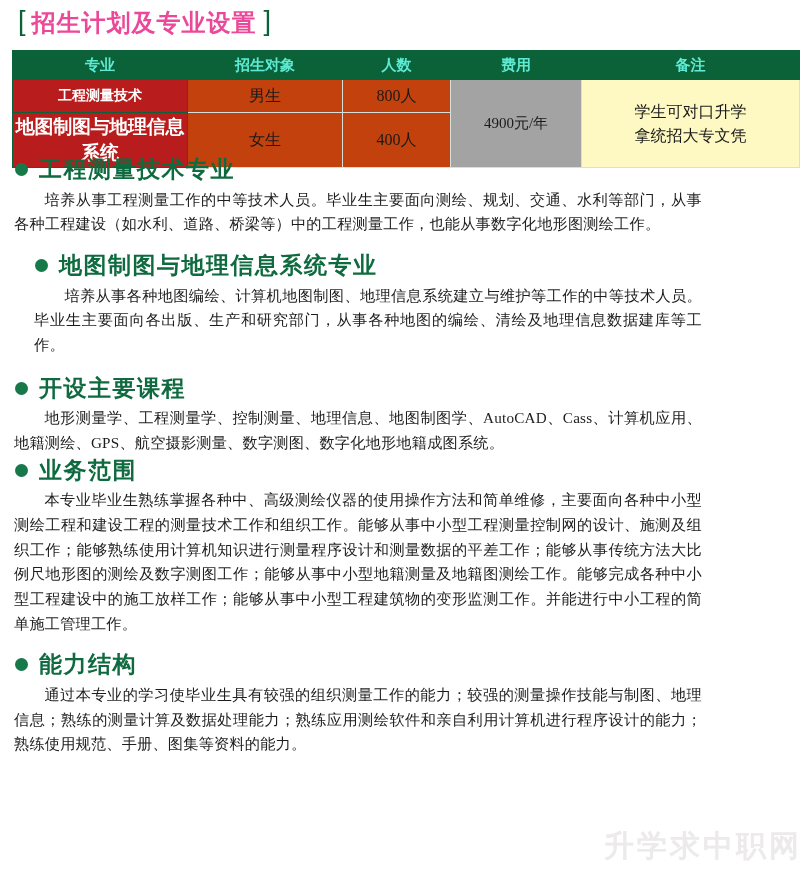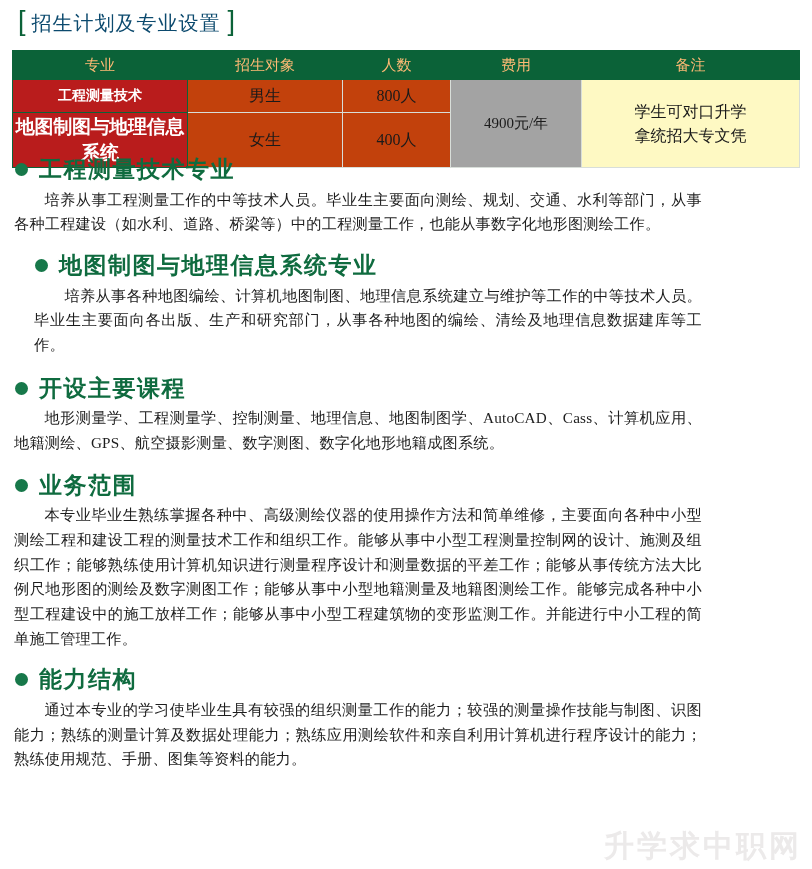--- a/index.html
+++ b/index.html
@@ -29,24 +29,24 @@
     color: #0b6238;
     font-family: "Liberation Sans", sans-serif;
     font-size: 27px;
     font-weight: 400;
     line-height: 1;
     padding-bottom: 3px;
   }
   .bracket.left { margin-right: 6px; }
   .bracket.right { margin-left: 7px; }
   .page-title {
-    color: #0c4a6e;
-    font-family: "Liberation Sans", "DejaVu Sans", sans-serif;
-    font-size: 20px;
-    font-weight: normal;
+    color: #ec4899;
+    font-family: "Liberation Sans", "DejaVu Sans", sans-serif;
+    font-size: 24px;
+    font-weight: bold;
     letter-spacing: 1px;
     line-height: 1;
   }
 
   
   .plan-table {
     position: absolute;
     left: 12px;
     top: 50px;
     width: 788px;
@@ -55,22 +55,22 @@
     font-family: "Liberation Sans", "DejaVu Sans", sans-serif;
   }
   .plan-table td, .plan-table th {
     border: 1px solid #d8ded9;
     text-align: center;
     vertical-align: middle;
     font-size: 15px;
   }
   .plan-table thead th {
     background: #0b6238;
-    color: #fdba74;
-    font-weight: normal;
+    color: #5eead4;
+    font-weight: bold;
     height: 26px;
     border: 1px solid #0b6238;
     font-size: 15px;
   }
   .plan-table td.major-cell {
     background: #b91c1c;
     color: #ffffff;
     font-weight: bold;
     border: 1px solid #0b6238;
     height: 30px;
@@ -141,21 +141,21 @@
     text-indent: 2em;
     margin: 4px 2px 0 2px;
     letter-spacing: 0.2px;
   }
 
   
   #sec-0 { margin-top: 0px; }
   #sec-1 { margin-top: 14px; padding-left: 32px; }
   #sec-2 { margin-top: 16px; }
   #sec-3 { margin-top: 16px; }
-  #sec-4 { margin-top: 15px; }
+  #sec-4 { }
   #sec-5 { margin-top: 14px; }
 
   
   .watermark {
     position: absolute;
     right: 10px;
     bottom: 2px;
     font-family: "Liberation Sans", "DejaVu Sans", sans-serif;
     font-size: 30px;
     font-weight: bold;
@@ -236,18 +236,18 @@
       <span class="section-title">业务范围</span>
     </div>
     <p class="section-body">本专业毕业生熟练掌握各种中、高级测绘仪器的使用操作方法和简单维修，主要面向各种中小型测绘工程和建设工程的测量技术工作和组织工作。能够从事中小型工程测量控制网的设计、施测及组织工作；能够熟练使用计算机知识进行测量程序设计和测量数据的平差工作；能够从事传统方法大比例尺地形图的测绘及数字测图工作；能够从事中小型地籍测量及地籍图测绘工作。能够完成各种中小型工程建设中的施工放样工作；能够从事中小型工程建筑物的变形监测工作。并能进行中小工程的简单施工管理工作。</p>
   </div>
 
   <div class="section" id="sec-5">
     <div class="section-head">
       <span class="bullet"></span>
       <span class="section-title">能力结构</span>
     </div>
-    <p class="section-body">通过本专业的学习使毕业生具有较强的组织测量工作的能力；较强的测量操作技能与制图、识图能力；熟练的测量计算及数据处理能力；熟练应用测绘软件和亲自利用计算机进行程序设计的能力；熟练使用规范、手册、图集等资料的能力。</p>
+    <p class="section-body">通过本专业的学习使毕业生具有较强的组织测量工作的能力；较强的测量操作技能与制图、地理信息；熟练的测量计算及数据处理能力；熟练应用测绘软件和亲自利用计算机进行程序设计的能力；熟练使用规范、手册、图集等资料的能力。</p>
   </div>
 
 </div>
 
 <div class="watermark">升学求中职网</div>
 
 </body></html>

